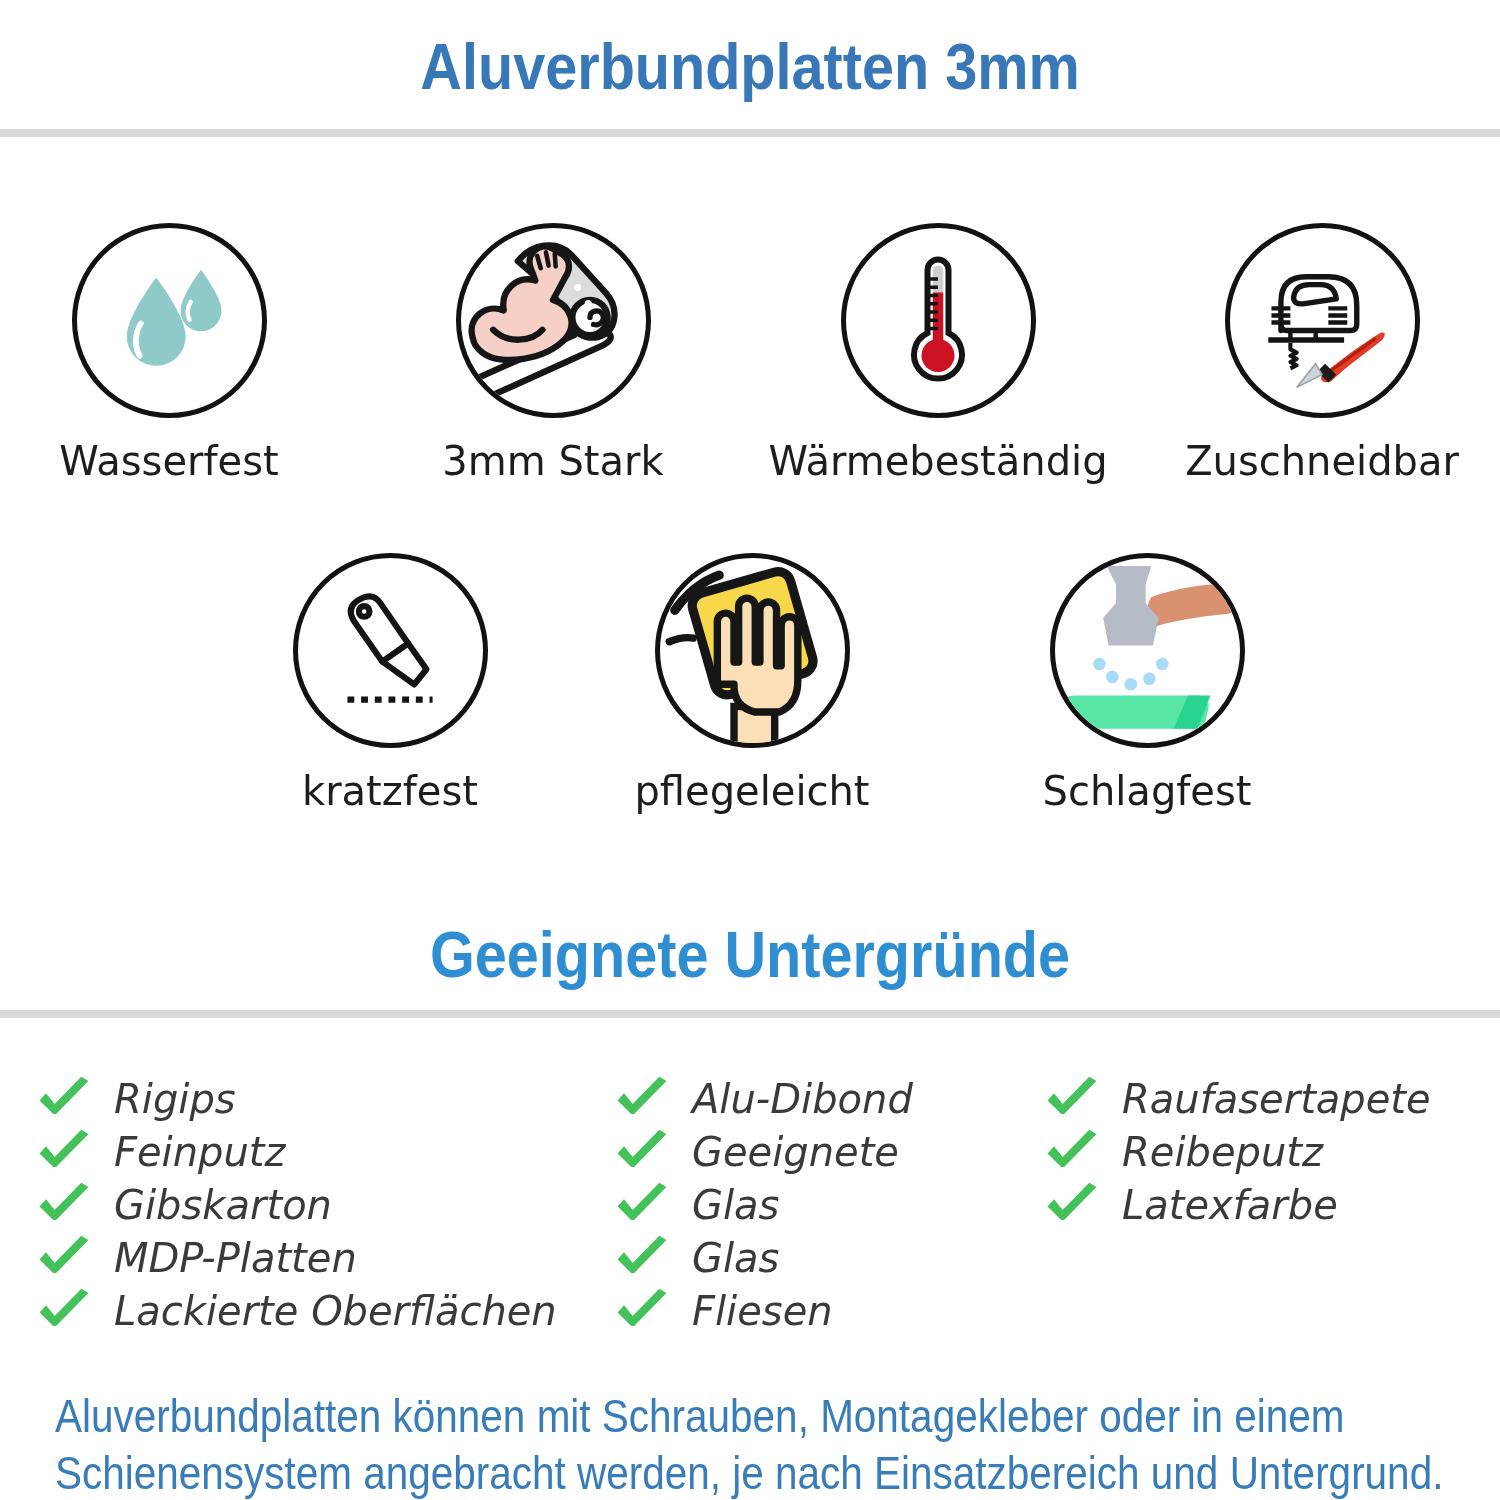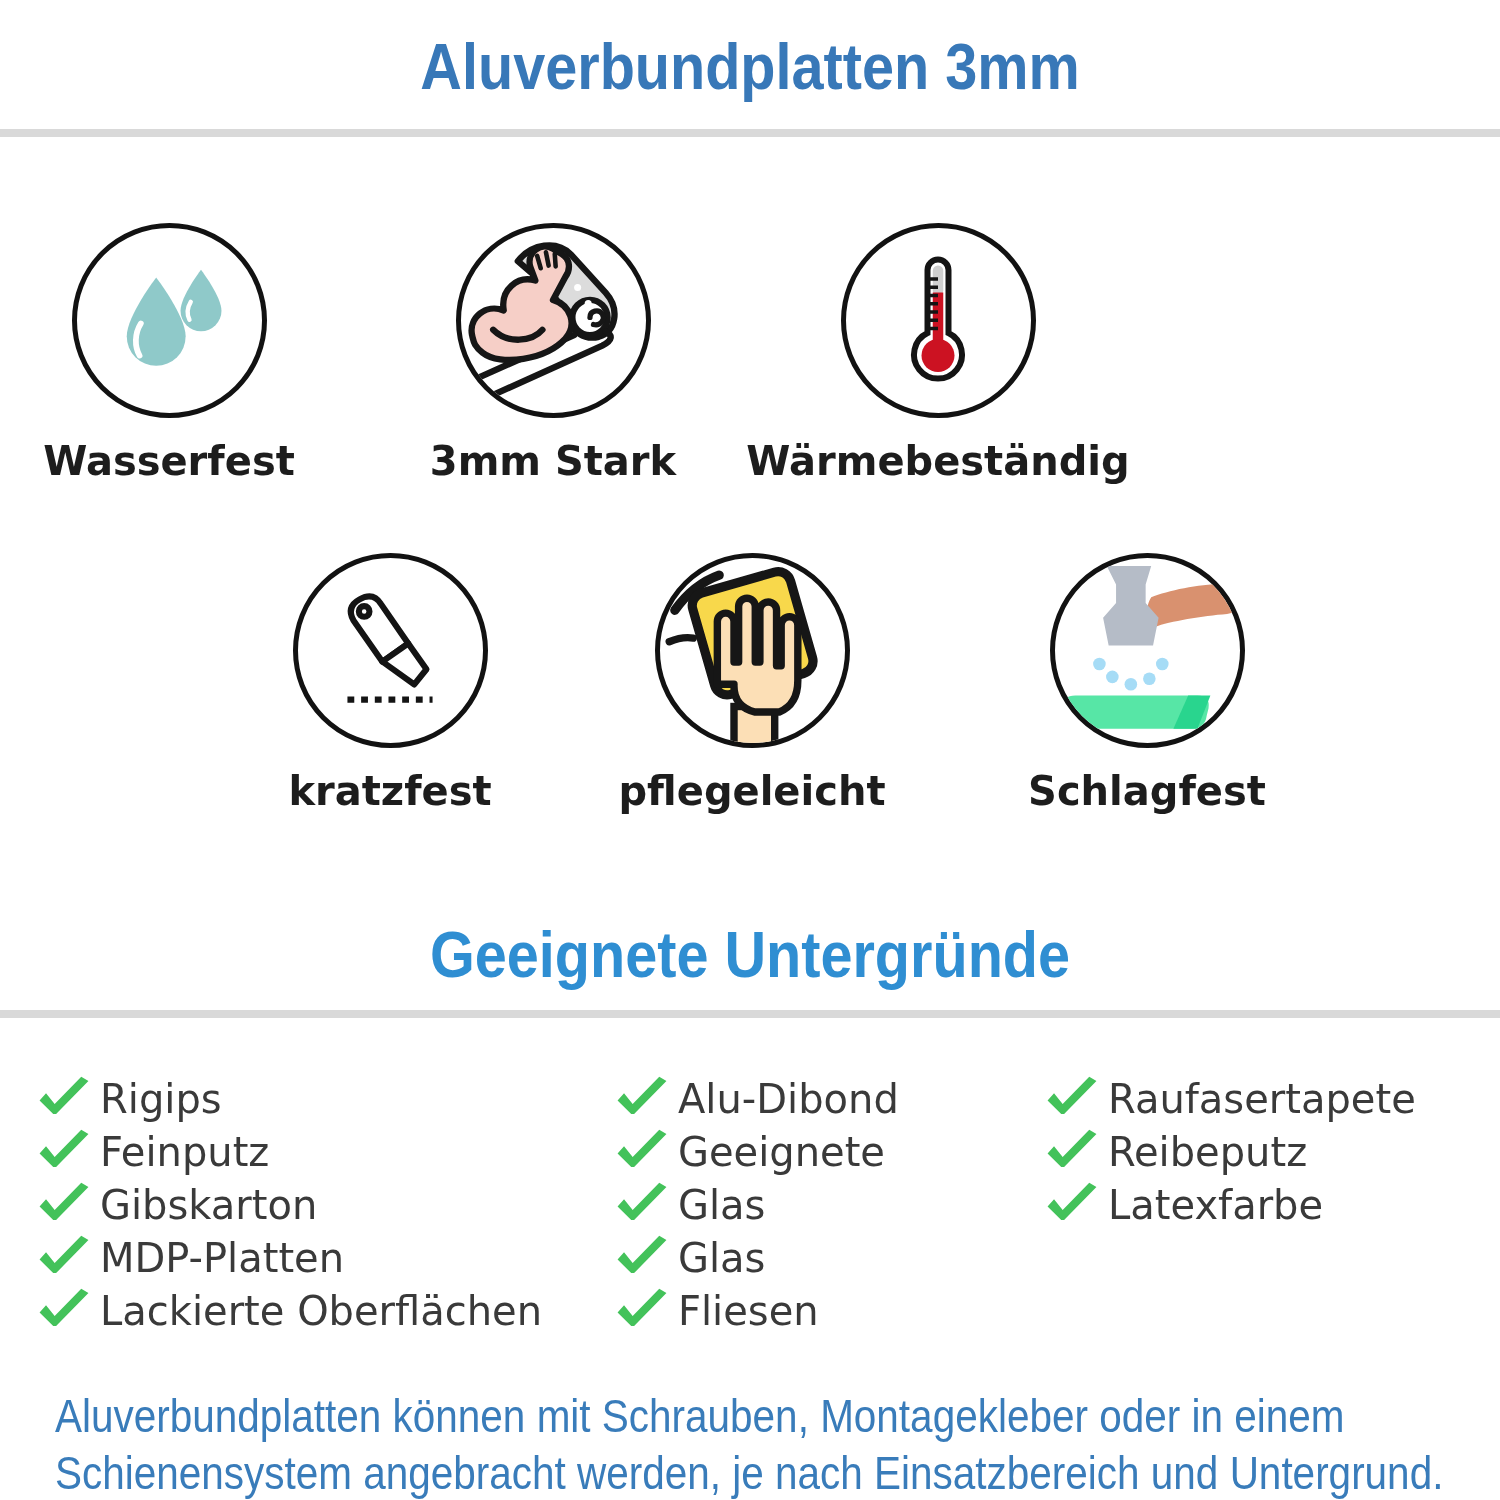--- a/index.html
+++ b/index.html
@@ -6,28 +6,28 @@
   .canvas{position:relative;width:1500px;height:1500px;background:#ffffff;overflow:hidden;
           font-family:"DejaVu Sans",sans-serif;}
   .heading{position:absolute;left:0;width:1500px;text-align:center;
            font-family:"Liberation Sans",sans-serif;font-weight:bold;font-size:64px;
            transform:scaleX(0.9);}
   .heading.h1{top:30px;color:#3878b8;}
   .heading.h2{top:918px;color:#2f8ed2;}
   .divider{position:absolute;left:0;width:1500px;height:8px;background:#d9d9d9;}
   .divider.d1{top:129px;}
   .divider.d2{top:1010px;}
-  .feature{position:absolute;width:340px;display:flex;flex-direction:column;align-items:center;font-weight:bold;}
+  .feature{position:absolute;width:340px;display:flex;flex-direction:column;align-items:center;}
   .feature .circle{width:185px;height:185px;border:5px solid #121212;border-radius:50%;
                    background:#fff;display:flex;align-items:center;justify-content:center;overflow:hidden;}
   .feature .flabel{margin-top:20px;font-size:40px;color:#1d1d1d;white-space:nowrap;}
   .col{position:absolute;top:1072px;display:flex;flex-direction:column;}
   .check-item{display:flex;align-items:center;height:53px;}
   .check-item svg{width:52px;height:46px;flex:none;}
-  .check-item .txt{margin-left:10px;font-size:40px;color:#3a3a3a;white-space:nowrap;}
+  .check-item .txt{margin-left:24px;font-size:40px;color:#3a3a3a;white-space:nowrap;font-style:italic;}
   .footer{position:absolute;left:55px;top:1388px;font-family:"Liberation Sans",sans-serif;
           font-size:46px;color:#397cba;line-height:1.24;transform:scaleX(0.88);
           transform-origin:left top;white-space:nowrap;}
 </style>
 </head>
 <body>
 
 <div class="canvas">
 
   <div class="heading h1">Aluverbundplatten 3mm</div>
@@ -72,20 +72,40 @@
         <path d="M43 16 a7 7 0 0 1 14 0 V58 a16 16 0 1 1 -14 0 Z" fill="#fff" stroke="#141414" stroke-width="4"></path>
         <rect x="46.5" y="13" width="7" height="20" rx="3.5" fill="#cfcfcf"></rect>
         <rect x="46.5" y="31" width="7" height="34" fill="#cc1222"></rect>
         <circle cx="50" cy="73" r="11" fill="#cc1222"></circle>
         <path d="M42 22 h8 M42 27.5 h8 M42 33 h8 M42 38.5 h8 M42 44 h8 M42 49.5 h8 M42 55 h8" stroke="#141414" stroke-width="2.4"></path>
       </svg>
     </div>
     <div class="flabel">Wärmebeständig</div>
   </div>
 
+  <div class="feature" style="left:1152px;top:223px;">
+    <div class="circle">
+      <svg width="158" height="158" viewBox="0 0 100 100">
+        <g stroke="#141414" fill="none" stroke-width="3.4" stroke-linejoin="round">
+          <path d="M24 56 V38 q0 -16 16 -16 h14 q18 0 18 18 v12 q0 4 -4 4 h-40 q-4 0 -4 -4 z" fill="#fff"></path>
+          <path d="M32 35 q1 -8 10 -8 h7 q9 0 10 9 l-20 3 q-7 1 -7 -4 z" fill="#fff"></path>
+          <path d="M18 42 h12 M18 46.5 h12 M18 51 h12" stroke-width="2.8"></path>
+          <path d="M54 42 h12 M54 46.5 h12 M54 51 h12" stroke-width="2.8"></path>
+          <path d="M16 62 h48" stroke-width="3.4"></path>
+          <path d="M30 56 v6 M46 56 v6" stroke-width="2.8"></path>
+          <path d="M30 64 v4 l4 2 -4 2 4 2 -4 2 4 2 -4 2" stroke-width="2.6"></path>
+        </g>
+        <path d="M50 84 C60 76 76 64 86 58 C90 56 91 58 88 62 C78 70 64 80 56 88 C52 90 48 88 50 84 Z" fill="#e23b26"></path>
+        <path d="M55 82 L84 61" stroke="#b3220f" stroke-width="2" fill="none"></path>
+        <path d="M47 82 l7 7 5 -5 -7 -7 z" fill="#1a1a1a"></path>
+        <polygon points="34,92 50,84 46,77" fill="#cfd4d8" stroke="#9aa0a6" stroke-width="1"></polygon>
+      </svg>
+    </div>
+    <div class="flabel">Zuschneidbar</div>
+  </div>
 
   <div class="feature" style="left:220px;top:553px;">
     <div class="circle">
       <svg width="152" height="152" viewBox="0 0 100 100">
         <g stroke="#141414" stroke-width="4" fill="#fff" stroke-linejoin="round">
           <path d="M26 30 q-5 -9 4 -14 q9 -5 14 3 l18 26 -17 12 z"></path>
           <circle cx="33" cy="24" r="3.5"></circle>
           <path d="M45 57 l17 -12 12 17 -8 10 z"></path>
         </g>
         <line x1="22" y1="82" x2="78" y2="82" stroke="#141414" stroke-width="4" stroke-dasharray="4.5 4.5"></line>

